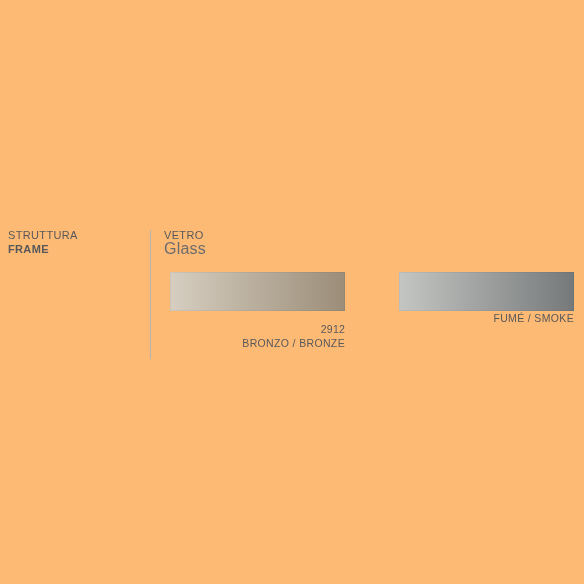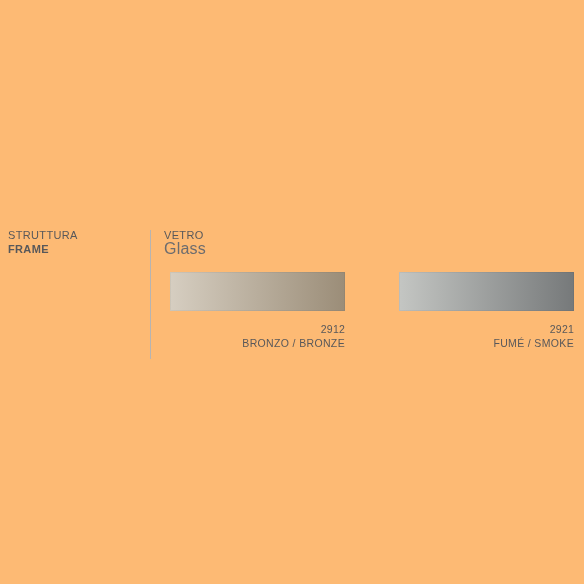--- a/index.html
+++ b/index.html
@@ -136,19 +136,18 @@
   <div class="swatch-row">
 
     <div class="swatch-cell cell-0">
       <div class="swatch-chip" style="background: linear-gradient(to right, rgb(214, 206, 193) 0%, rgb(155, 141, 120) 100%);"></div>
       <div class="swatch-code">2912</div>
       <div class="swatch-name">BRONZO / BRONZE</div>
     </div>
 
     <div class="swatch-cell cell-1">
       <div class="swatch-chip" style="background: linear-gradient(to right, rgb(196, 198, 195) 0%, rgb(118, 121, 122) 100%);"></div>
-      <div class="swatch-code">2921</div>
       <div class="swatch-name">FUMÉ / SMOKE</div>
     </div>
 
   </div>
 
 </div>
 
 </body></html>

